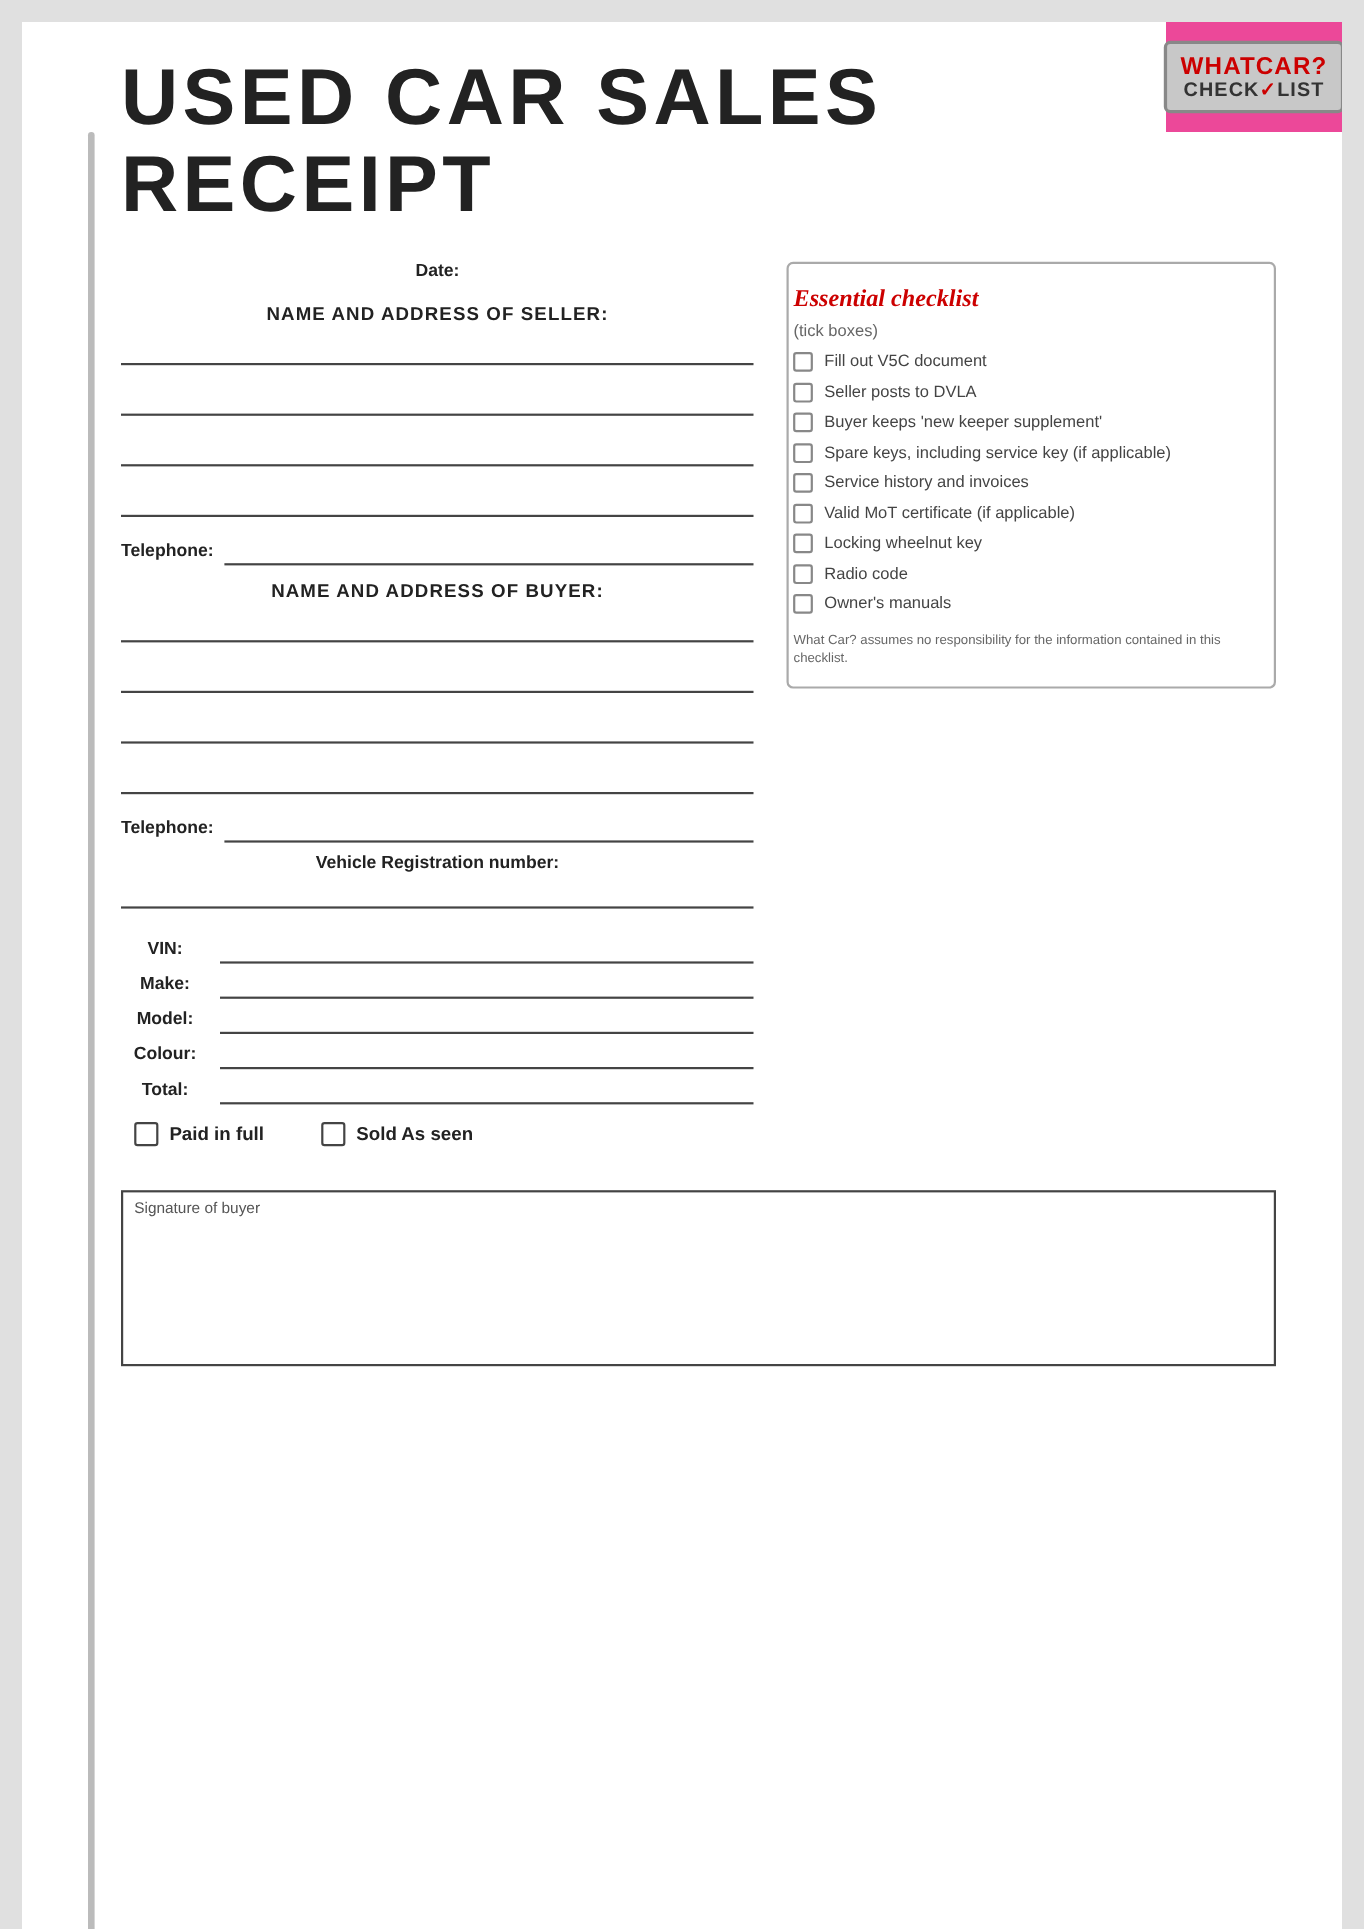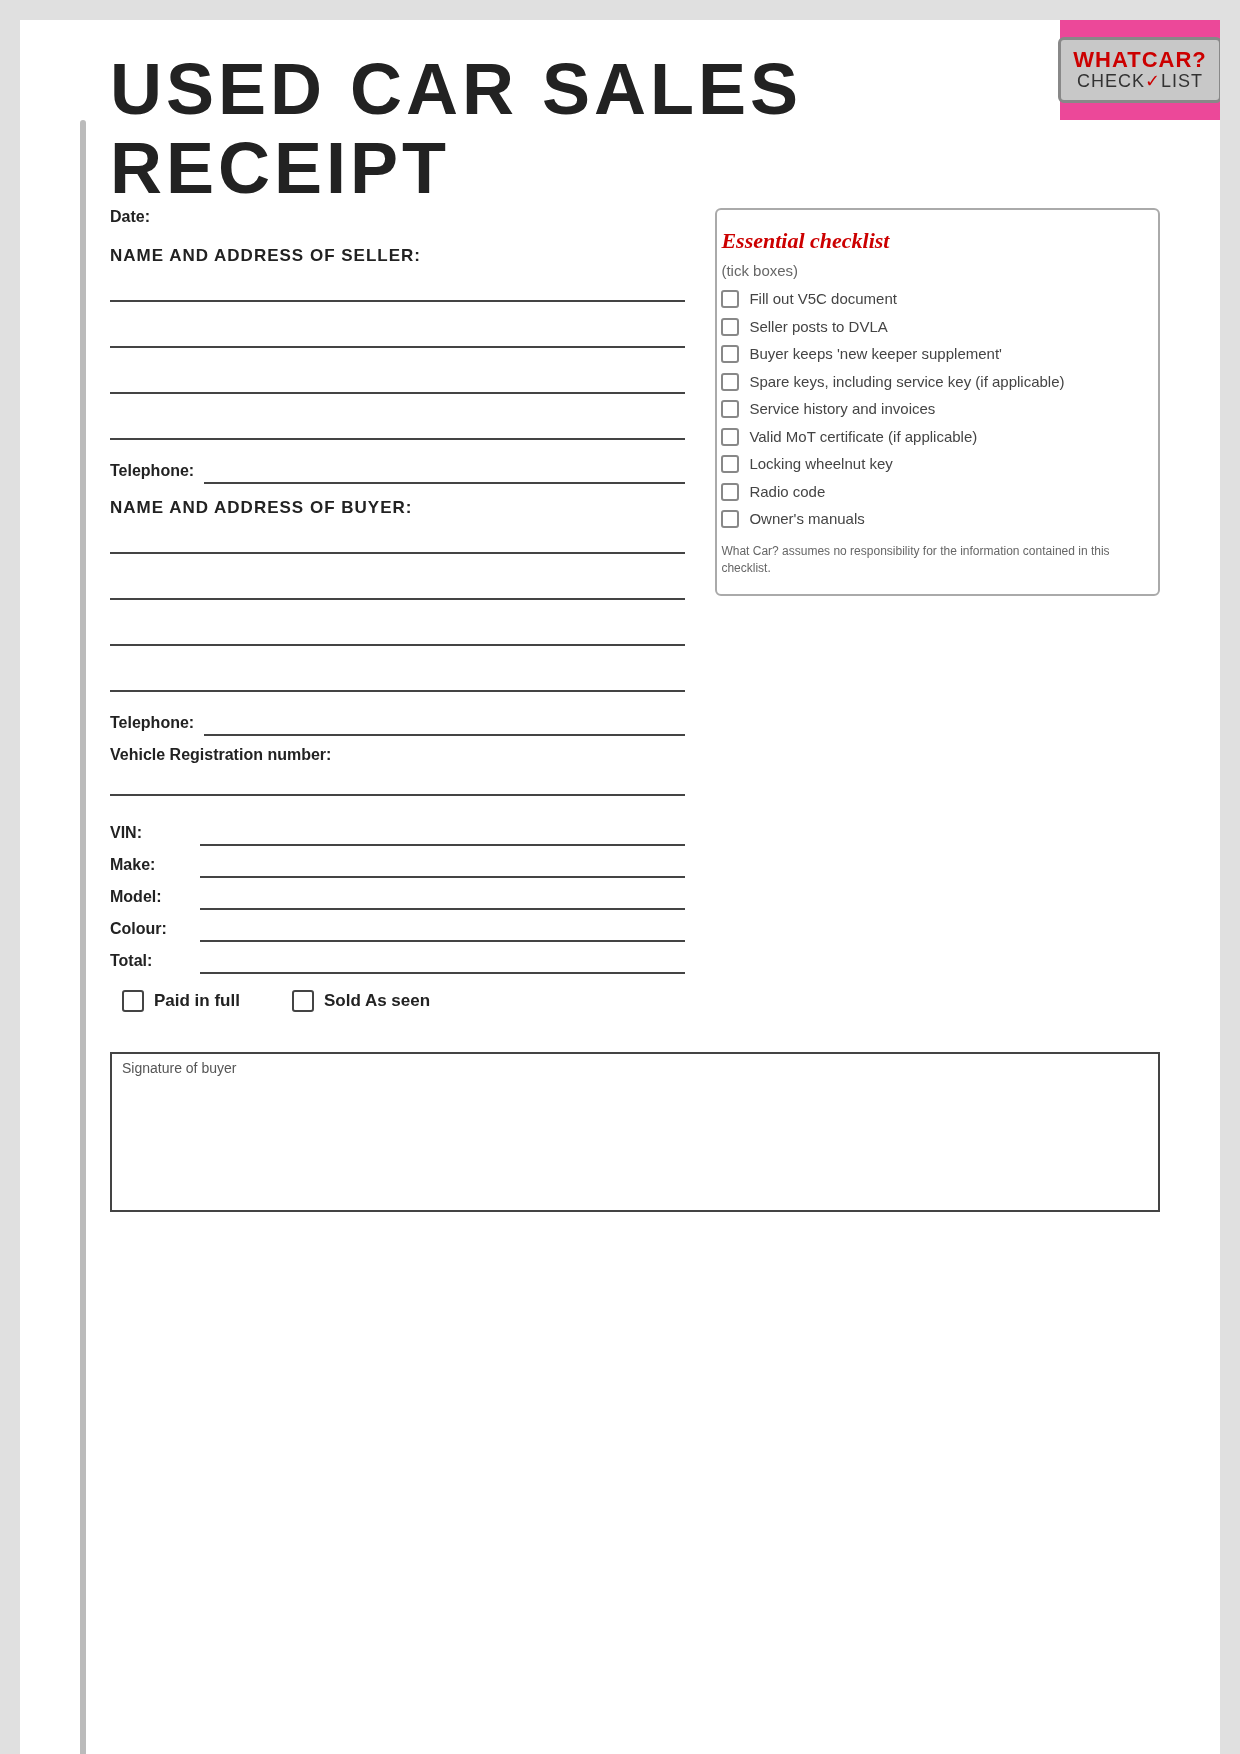--- a/index.html
+++ b/index.html
@@ -46,21 +46,21 @@
 
     .logo-whatcar {
       font-size: 22px;
       font-weight: 900;
       color: #c00;
       letter-spacing: 1px;
     }
 
     .logo-checklist {
       font-size: 18px;
-      font-weight: 400;
+      font-weight: 700;
       color: #333;
       letter-spacing: 1px;
     }
 
     .logo-slash {
       color: #c00;
     }
 
     
     .left-border {
@@ -79,32 +79,34 @@
     }
 
     
     .page-title {
       font-size: 72px;
       font-weight: 900;
       color: #222;
       letter-spacing: 4px;
       text-transform: uppercase;
       margin-top: 10px;
+      margin-bottom: 30px;
       line-height: 1.1;
     }
 
     
     .two-col {
       display: flex;
       gap: 30px;
       align-items: flex-start;
     }
 
     .left-col {
       flex: 1.1;
+      text-align: center;
     }
 
     .right-col {
       flex: 0.85;
       min-width: 340px;
     }
 
     
     .date-row {
       margin-bottom: 20px;

